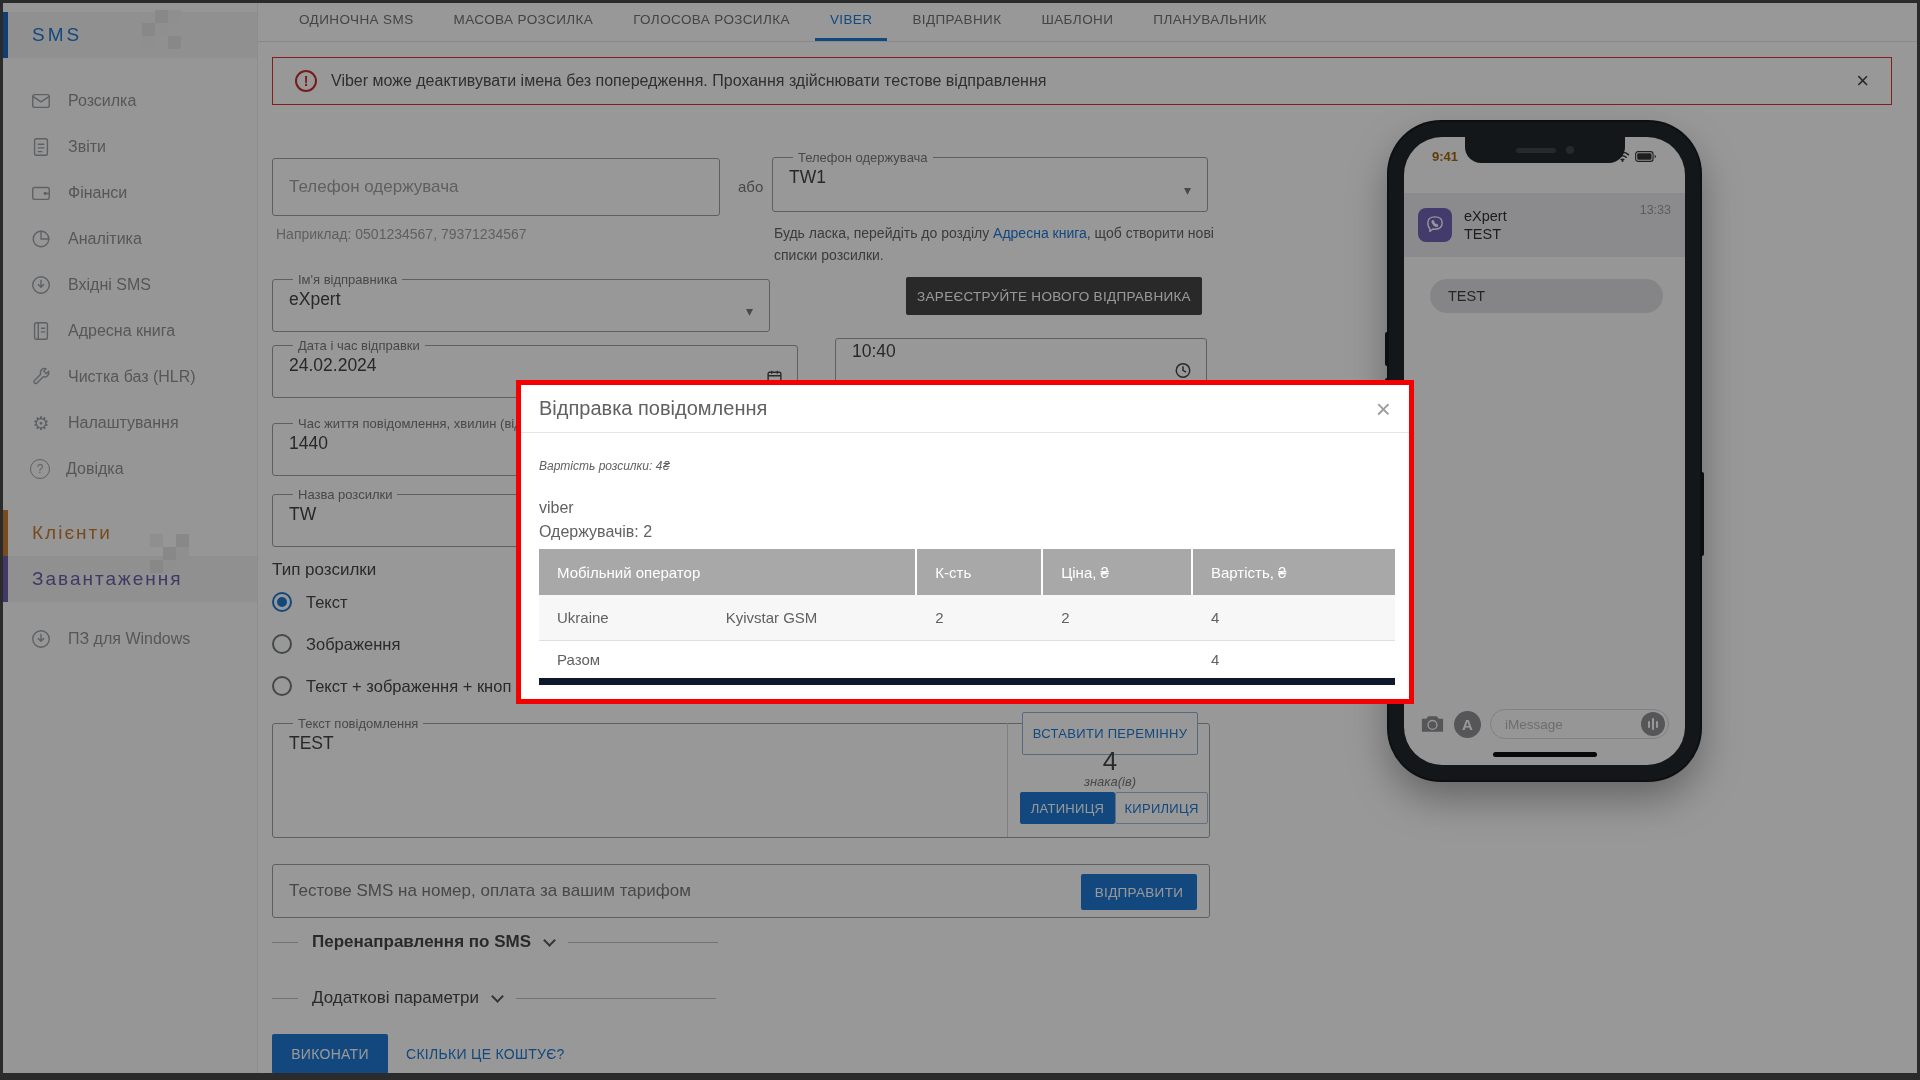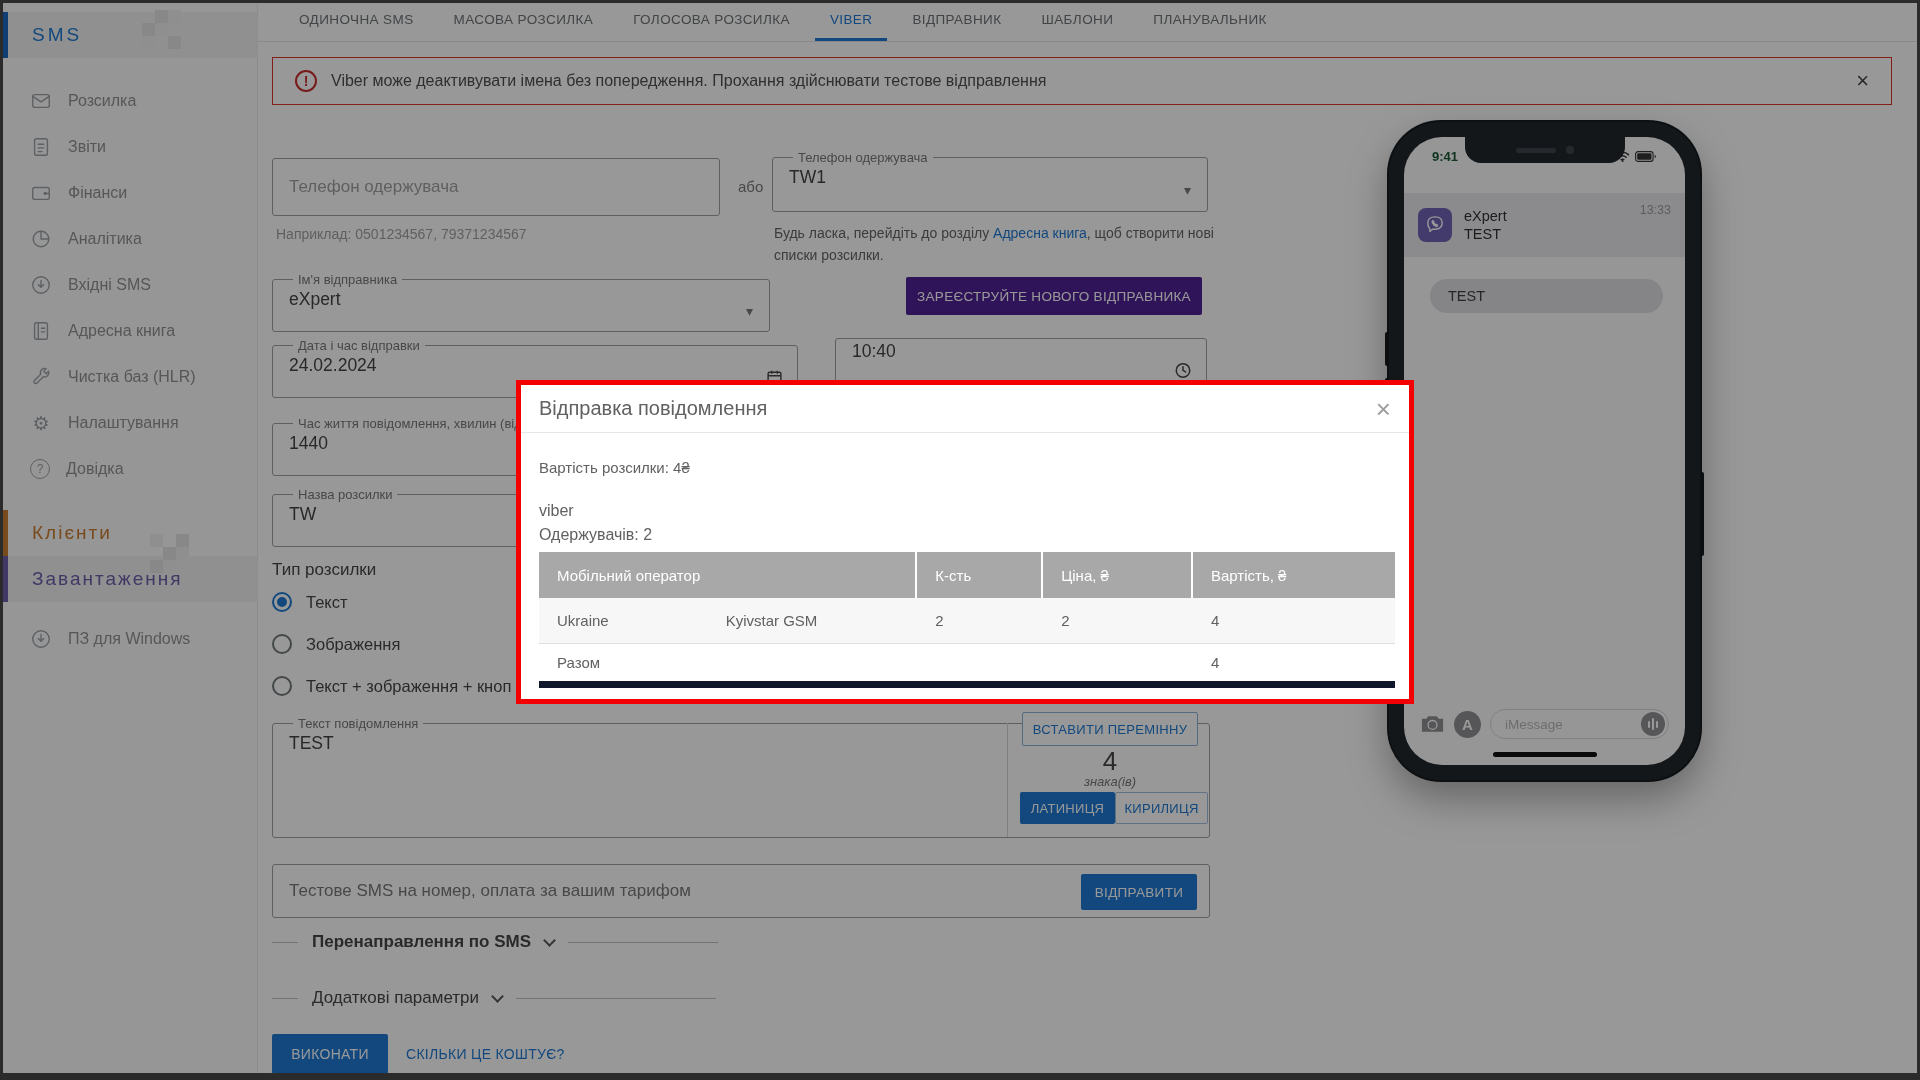--- a/index.html
+++ b/index.html
@@ -55,21 +55,21 @@
   .link { color:#1976d2; cursor:pointer; }
   fieldset.fs { border:1px solid #9e9e9e; border-radius:3px; min-inline-size:auto;
                 padding:0 16px; position:absolute; background:transparent; }
   fieldset.fs legend { font-size:13px; color:#757575; padding:0 5px; margin-left:4px; white-space:nowrap; }
   .fval { font-size:17.5px; color:#3f3f3f; margin-top:2px; }
   .dd-arrow { position:absolute; right:16px; top:50%; transform:translateY(-36%);
               color:#757575; font-size:14px; }
   .field-ic { position:absolute; right:14px; top:50%; transform:translateY(-30%); }
   .btn { display:flex; align-items:center; justify-content:center; cursor:pointer;
          font-size:13.5px; letter-spacing:.3px; border-radius:2px; }
-  .btn.red { background:#4c1d95; color:#fff;text-align:right; }
+  .btn.red { background:#404040; color:#fff;text-align:right; }
   .btn.blue { background:#1976d2; color:#fff; }
   .btn.outline { background:#fff; color:#1976d2; border:1px solid #8ab0d8; }
   .radio-row { display:flex; align-items:center; gap:14px; font-size:16.5px; color:#424242; cursor:pointer; }
   .radio { width:20px; height:20px; border:2px solid #6f7478; border-radius:50%; position:relative; flex:none; }
   .radio.sel { border-color:#1976d2; }
   .radio.sel::after { content:""; position:absolute; inset:3px; background:#1976d2; border-radius:50%; }
   .sec-row { display:flex; align-items:center; font-size:17px; color:#424242; cursor:pointer; }
   .sec-row .dash { height:1px; background:#bdbdbd; }
   .chev { width:9px; height:9px; border-right:2px solid #555; border-bottom:2px solid #555;
           transform:rotate(45deg); display:inline-block; margin:-4px 14px 0 14px; }
@@ -80,21 +80,21 @@
   .phone { position:absolute; left:1389px; top:122px; width:311px; height:658px;
            background:#1c2226; border-radius:52px; padding:15px;
            box-shadow:0 0 0 2px #11161a, 0 18px 40px rgba(0,0,0,.35); z-index:5; }
   .pbtn { position:absolute; background:#0e1215; border-radius:2px; }
   .screen { position:relative; width:100%; height:100%; background:#fbfbfd; border-radius:38px; overflow:hidden; }
   .notch { position:absolute; left:50%; transform:translateX(-50%); top:0; width:160px; height:26px;
            background:#1c2226; border-radius:0 0 16px 16px; display:flex; align-items:center; justify-content:center; gap:10px; }
   .notch .spk { width:40px; height:5px; background:#3a4147; border-radius:3px; }
   .notch .cam { width:8px; height:8px; background:#3a4147; border-radius:50%; }
   .pstatus { position:absolute; top:12px; left:0; right:0; display:flex; align-items:center; padding:0 28px; }
-  .pstatus .time { font-size:13px; font-weight:bold; color:#14532d; }
+  .pstatus .time { font-size:13px; font-weight:bold; color:#a16207; }
   .pstatus .ics { margin-left:auto; display:flex; align-items:center; gap:5px; }
   .pnotif { position:absolute; left:0; right:0; top:56px; height:64px; background:#e9e9ec;
             display:flex; align-items:center; padding:0 14px; gap:12px; }
   .viber-ic { width:34px; height:34px; border-radius:8px; background:#6f5fb5;
               display:flex; align-items:center; justify-content:center; flex:none; }
   .pnotif .t1 { font-size:14.5px; color:#2b2b2b; line-height:1.25; }
   .pnotif .time { margin-left:auto; align-self:flex-start; margin-top:10px; font-size:12.5px; color:#9a9a9a; }
   .bubble { position:absolute; left:26px; right:22px; top:142px; height:34px; background:#dfdfe4;
             border-radius:17px; display:flex; align-items:center; padding-left:18px;
             font-size:14.5px; color:#3a3a3a; }
@@ -111,21 +111,21 @@
              background:#0a0a0a; border-radius:3px; }
 
   
   .dim { position:absolute; inset:0; background:rgba(10,10,10,0.42); z-index:40; }
   .modal { position:absolute; left:516px; top:380px; width:898px; height:324px; z-index:60;
            background:#ffffff; border:5px solid #f50000; }
   .m-head { display:flex; align-items:center; height:48px; padding:0 18px; border-bottom:1px solid #e6e6e6; }
   .m-title { font-size:20px; color:#616161; }
   .m-close { margin-left:auto; font-size:26px; color:#9e9e9e; cursor:pointer; line-height:1; }
   .m-body { padding:14px 18px 0 18px; }
-  .m-cost { font-size:15px; color:#616161; margin-top:12px; }
+  .m-cost { font-size:12px; color:#616161; margin-top:12px;font-style:italic; }
   .m-ch   { font-size:16px; color:#616161; margin-top:26px; }
   .m-rec  { font-size:16px; color:#616161; margin-top:6px; }
   .mtable { margin-top:8px; width:856px; font-size:15px; color:#616161; }
   .mrow { display:grid; grid-template-columns:19.7% 24.5% 14.7% 17.5% 23.6%; align-items:center; }
   .mrow.head { background:#a8a8a8; color:#fff; height:46px; }
   .mrow.head > div { padding-left:18px; height:100%; display:flex; align-items:center; border-right:2px solid #fff; }
   .mrow.head > div:last-child { border-right:none; }
   .mrow.head .c1 { grid-column:1 / 3; }
   .mrow.body { height:45px; }
   .mrow.body > div { padding-left:18px; }
@@ -339,21 +339,21 @@
 <div class="abs radio-row" style="left:272px; top:676px;">
   <span class="radio"></span>
   <span>Текст + зображення + кноп</span>
 </div>
 
 <fieldset class="fs" style="left:272px; top:716px; width:938px; height:122px;">
   <legend>Текст повідомлення</legend>
   <div class="fval">TEST</div>
   <div style="position:absolute; left:734px; top:-8px; bottom:0; width:1px; background:#d5d5d5;"></div>
 </fieldset>
-<div class="abs btn outline" style="left:1022px; top:712px; width:176px; height:34px; font-size:13px;">ВСТАВИТИ ПЕРЕМІННУ</div>
+<div class="abs btn outline" style="left:1022px; top:712px; width:176px; height:43px; font-size:13px;">ВСТАВИТИ ПЕРЕМІННУ</div>
 <div class="abs stat-num" style="left:1022px; top:746px; width:176px;">4</div>
 <div class="abs stat-lbl" style="left:1022px; top:774px; width:176px;">знака(ів)</div>
 <div class="abs" style="left:1020px; top:792px; display:flex;">
   <div class="btn blue" style="width:95px; height:32px; font-size:13px;">ЛАТИНИЦЯ</div>
   <div class="btn outline" style="width:93px; height:32px; font-size:13px; border-color:#9dbede;">КИРИЛИЦЯ</div>
 </div>
 
 <div class="abs input-box" style="left:272px; top:864px; width:938px; height:54px;">
   <span class="ph" style="color:#757575;">Тестове SMS на номер, оплата за вашим тарифом</span>
   <div class="btn blue" style="position:absolute; right:12px; top:9px; width:116px; height:36px;">ВІДПРАВИТИ</div>

